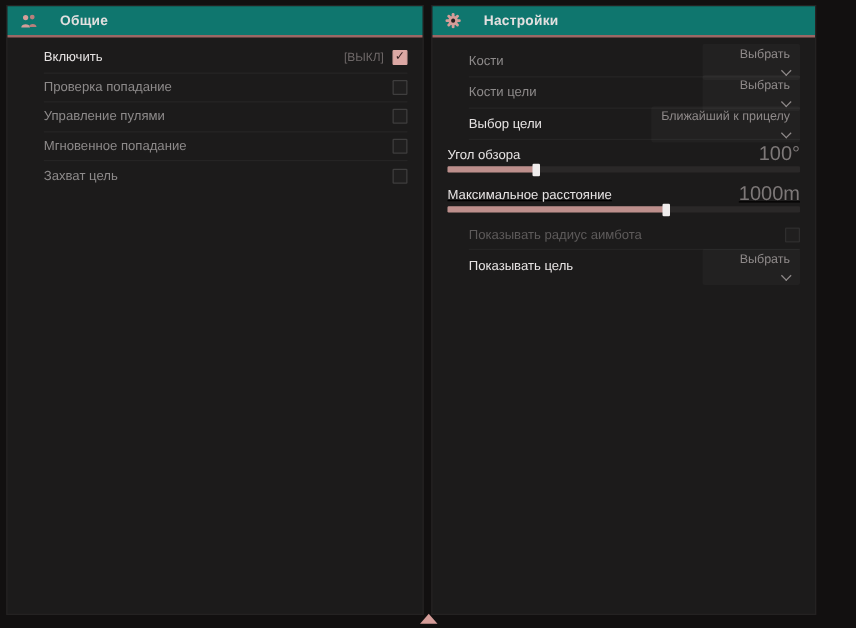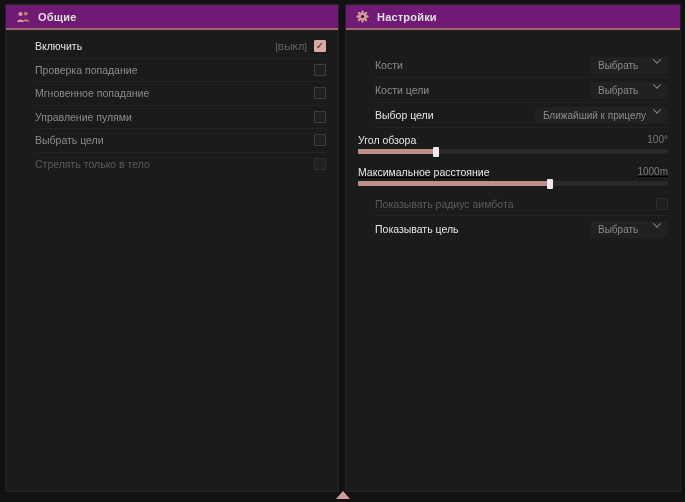--- a/index.html
+++ b/index.html
@@ -9,31 +9,31 @@
     font-family:"Liberation Sans","DejaVu Sans",sans-serif;
     position:relative;
   }
   .panel {
     position:absolute; top:4px; bottom:10px;
     background:#1c1b1b;
     border:1px solid #242222;
     display:flex; flex-direction:column;
   }
   .panel.left  { left:5px;  width:334px; }
-  .panel.right { left:345px; width:336px; }
+  .panel.right { left:345px; width:308px; }
   .panel-header {
     height:23px; flex:0 0 23px;
-    background:#701a75;
+    background:#0f766e;
     display:flex; align-items:center;
-    padding:0 10px; gap:8px;
+    padding:0 10px; gap:18px;
   }
   .panel-title { color:#e3e0e0; font-size:11px; font-weight:bold; letter-spacing:.2px; }
   .accent-line { height:2px; flex:0 0 2px; background:#9c6765; }
   .panel-body { flex:1; padding:5px 12px 0 12px; }
-  .panel.right .panel-body { padding-top:23px; }
+  .panel.right .panel-body { padding-top:7px; }
 
   .row {
     height:23.5px;
     display:flex; align-items:center; justify-content:space-between;
     border-bottom:1px solid rgba(255,255,255,0.045);
     margin-left:17px;
   }
   .panel.right .row { height:25px; }
   .row:last-child { border-bottom:none; }
   .lbl        { font-size:10.5px; color:#8d8a8a; }
@@ -47,41 +47,41 @@
     border:1px solid rgba(255,255,255,0.14);
     background:rgba(255,255,255,0.02);
     border-radius:1px;
     display:flex; align-items:center; justify-content:center;
   }
   .checkbox.checked { background:#dca8a4; border-color:#dca8a4; }
   .checkbox.checked .check-glyph { color:#3a2424; font-size:10px; font-weight:bold; line-height:1; }
   .checkbox.disabled { border-color:rgba(255,255,255,0.07); }
 
   .dropdown {
-    display:flex; align-items:flex-start; gap:8px;
+    display:flex; align-items:flex-end; gap:8px;
     background:rgba(255,255,255,0.028);
     border-radius:2px;
     padding:3px 8px;
-    min-width:78px; justify-content:space-between;
+    min-width:78px; justify-content:space-between;flex-direction:column;
   }
   .dropdown .dd-value { font-size:10px; color:#8f8a8a; }
   .chevron {
     width:6px; height:6px;
     border-right:1.6px solid #8f8a8a;
     border-bottom:1.6px solid #8f8a8a;
     transform:rotate(45deg) translate(-1px,-1px);
     margin-top:-2px;
   }
 
   .slider-group { margin-top:2px; }
   .slider-group + .slider-group { margin-top:8px;text-decoration:underline; }
   .slider-label-row {
     height:19px; display:flex; align-items:center; justify-content:space-between;
   }
-  .slider-value { font-size:10px; color:#7d7878; }
+  .slider-value { font-size:16px; color:#7d7878; }
   .slider-track {
     height:5px; width:100%;
     background:#2a2828; border-radius:1px;
     position:relative; margin-bottom:6px;
   }
   .slider-fill {
     height:100%; background:#bd8f8c; border-radius:1px 0 0 1px;
     position:relative;
   }
   .slider-thumb {
@@ -126,38 +126,34 @@
         </span>
       </span>
     </div>
 
     <div class="row">
       <span class="lbl">Проверка попадание</span>
       <span class="checkbox"></span>
     </div>
 
     <div class="row">
+      <span class="lbl">Управление пулями</span>
+      <span class="checkbox"></span>
+    </div>
+
+    <div class="row">
       <span class="lbl">Мгновенное попадание</span>
       <span class="checkbox"></span>
     </div>
 
     <div class="row">
-      <span class="lbl">Управление пулями</span>
-      <span class="checkbox"></span>
-    </div>
-
-    <div class="row">
-      <span class="lbl">Выбрать цели</span>
-      <span class="checkbox"></span>
-    </div>
-
-    <div class="row">
-      <span class="lbl dim">Стрелять только в тело</span>
-      <span class="checkbox disabled"></span>
-    </div>
+      <span class="lbl">Захват цель</span>
+      <span class="checkbox"></span>
+    </div>
+
 
   </div>
 </section>
 
 <section class="panel right">
   <header class="panel-header">
     <span class="hdr-icon">
       <svg width="13" height="13" viewBox="0 0 16 16">
         <g fill="#d59d99">
           <rect x="6.6" y="0.5" width="2.8" height="15" rx="1.2"></rect>

